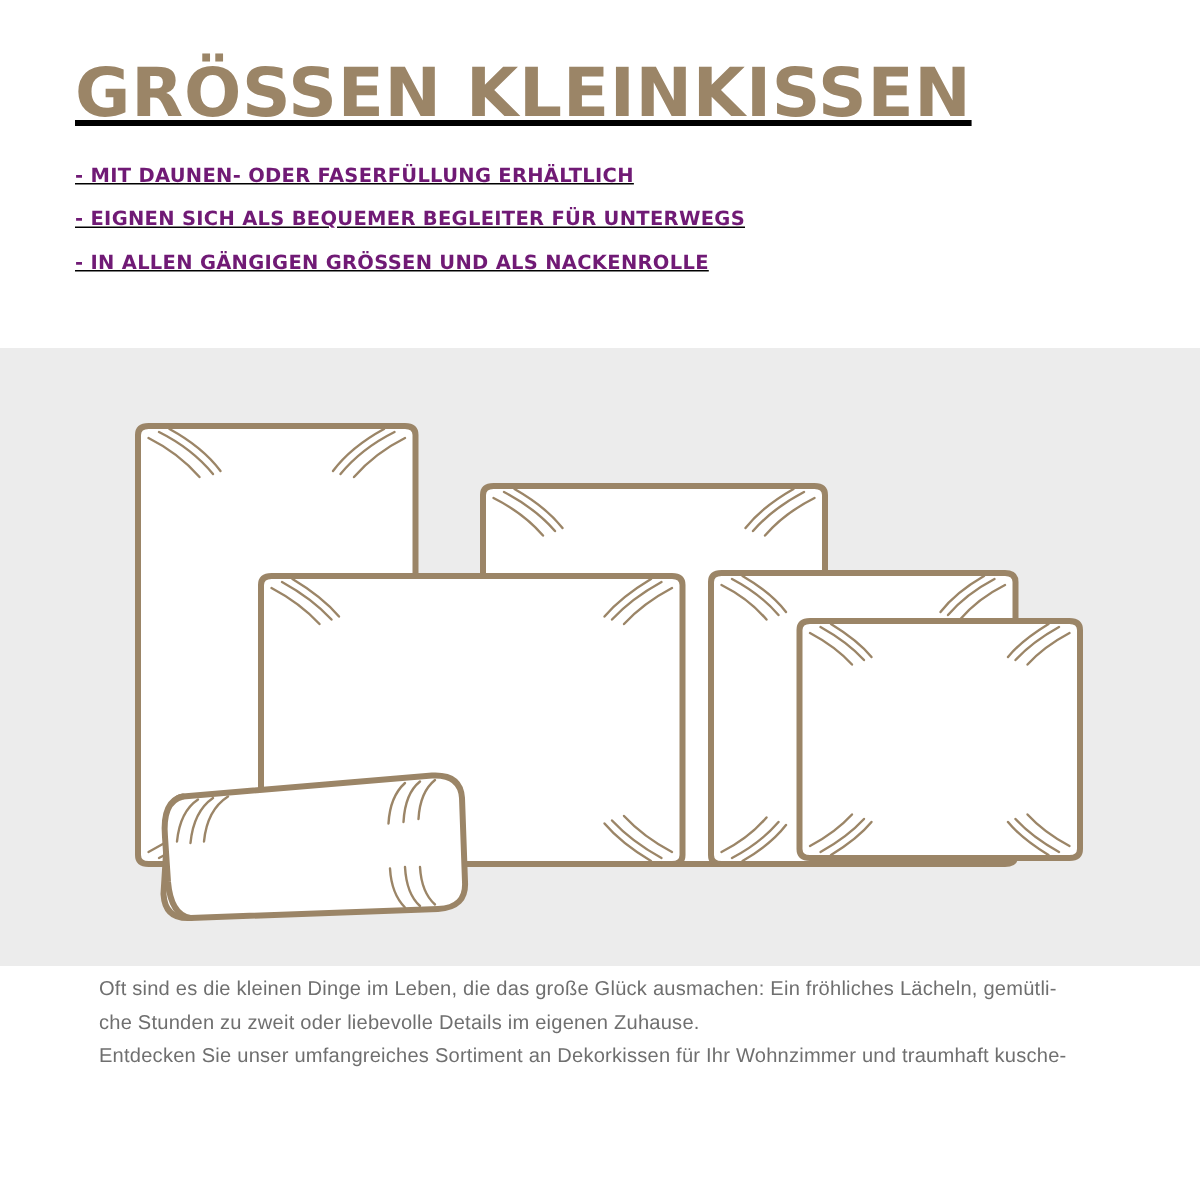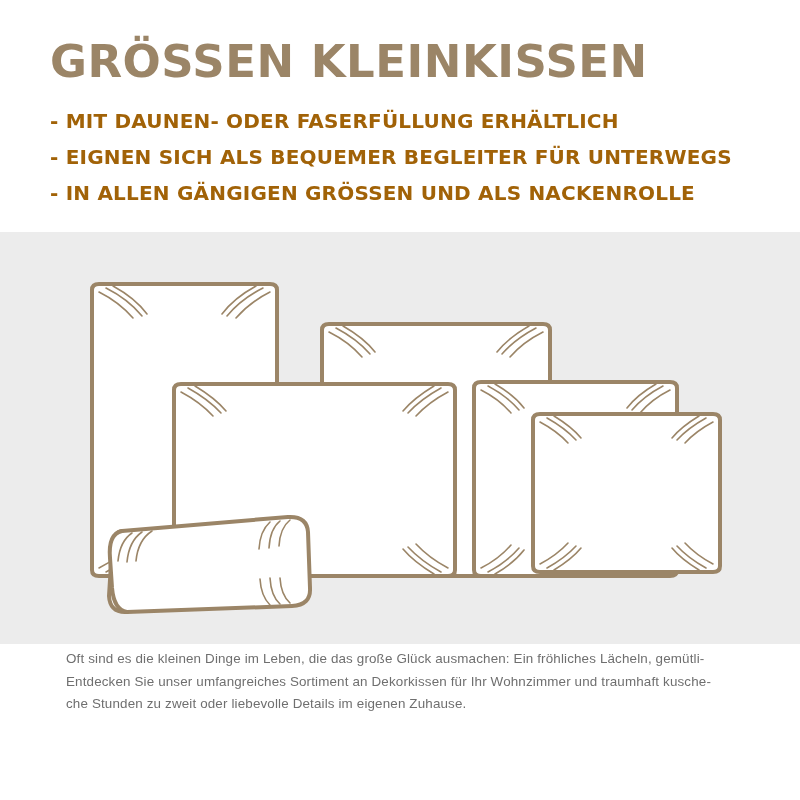--- a/index.html
+++ b/index.html
@@ -11,20 +11,21 @@
     height: 800px;
     background: #ffffff;
     font-family: "Liberation Sans", sans-serif;
     overflow: hidden;
   }
   .page {
     position: relative;
     width: 776px;
     height: 800px;
     box-sizing: border-box;
+    text-decoration: underline;
   }
 
   
   .header {
     padding: 38px 50px 0 50px;
   }
   .title {
     font-family: "DejaVu Sans", sans-serif;
     font-size: 45px;
     line-height: 1.05;
@@ -34,24 +35,24 @@
     margin: 0 0 26px 0;
     white-space: nowrap;
   }
   .bullets {
     margin: 0;
     padding: 0;
     list-style: none;
   }
   .bullets li {
     font-family: "DejaVu Sans", sans-serif;
-    font-size: 20px;
+    font-size: 13px;
     font-weight: bold;
     letter-spacing: 0.2px;
-    color: #a16207;
+    color: #701a75;
     line-height: 1.0;
     margin-bottom: 16px;
     white-space: nowrap;
   }
 
   
   .band {
     position: absolute;
     left: 0;
     top: 232px;
@@ -207,17 +208,17 @@
             <path d="M270,373 q-9,-9 -10,-26"></path>
           </g>
         </g>
 
       </g>
     </svg>
   </div>
 
   <div class="footer">
     <p>Oft sind es die kleinen Dinge im Leben, die das große Glück ausmachen: Ein fröhliches Lächeln, gemütli-</p>
+    <p>che Stunden zu zweit oder liebevolle Details im eigenen Zuhause.</p>
     <p>Entdecken Sie unser umfangreiches Sortiment an Dekorkissen für Ihr Wohnzimmer und traumhaft kusche-</p>
-    <p>che Stunden zu zweit oder liebevolle Details im eigenen Zuhause.</p>
   </div>
 
 </div>
 
 </body></html>

